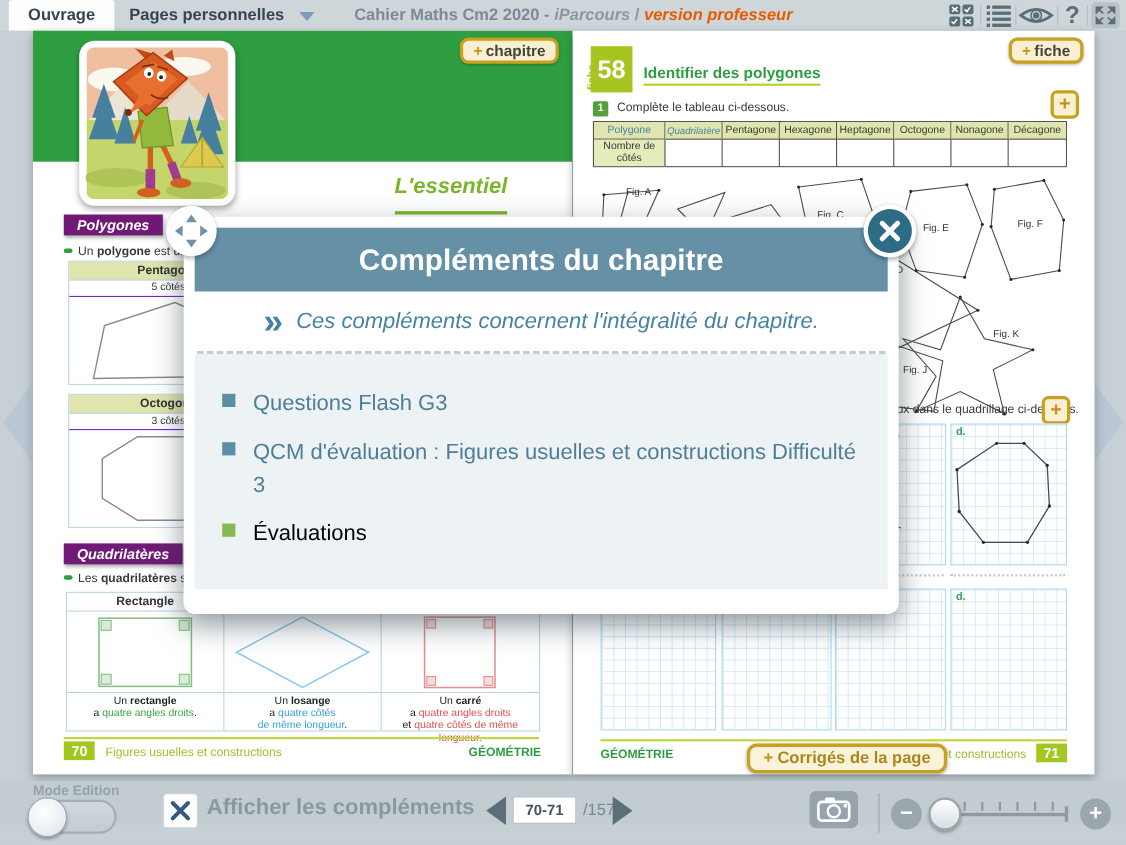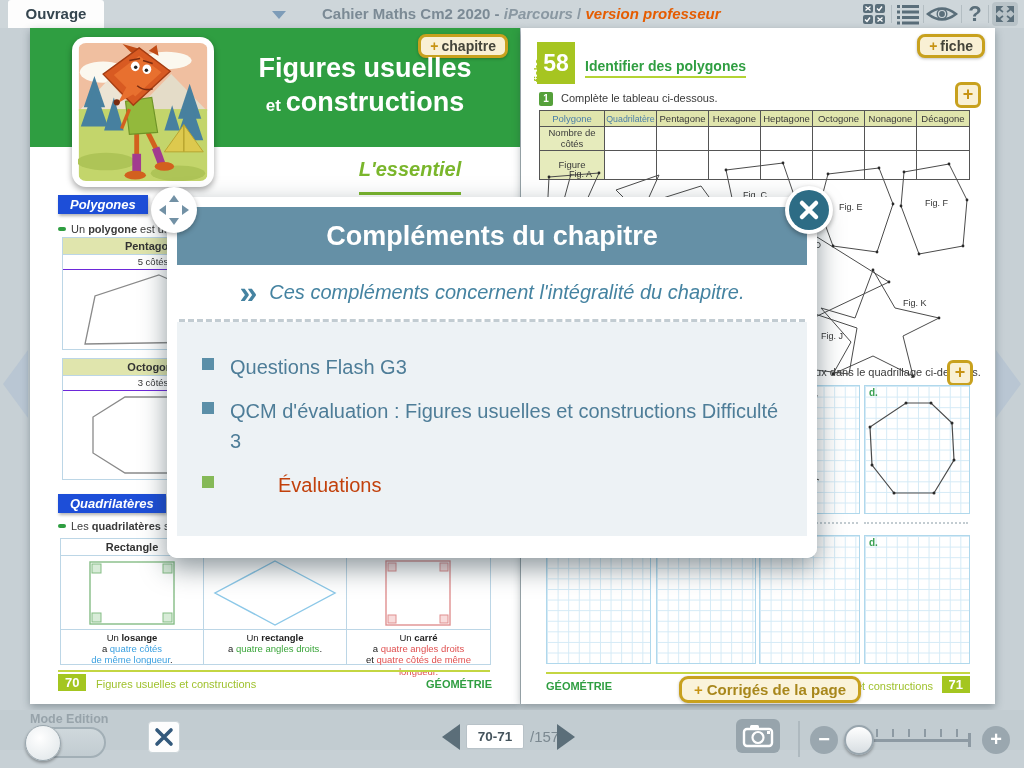--- a/index.html
+++ b/index.html
@@ -35,21 +35,21 @@
   .ch-title .l2{font-size:27px;}
   .gold-btn{position:absolute;background:#f9f0d4;border:3px solid #c8a11e;border-radius:8px;
             font-size:14px;font-weight:bold;color:#44443a;padding:1px 9px;white-space:nowrap;
             box-shadow:0 1px 3px rgba(0,0,0,.25);cursor:pointer;}
   .gold-btn .gp{color:#c79314;font-weight:900;margin-right:3px;}
   .gold-sq{position:absolute;width:20px;height:20px;background:#f9f0d4;border:3px solid #c8a11e;border-radius:6px;
            color:#c79314;font-weight:900;font-size:18px;line-height:19px;text-align:center;cursor:pointer;}
   .essentiel{position:absolute;left:300px;top:130px;width:160px;text-align:center;color:#7ab62c;
              font-size:20px;font-weight:bold;font-style:italic;}
   .essentiel span{border-bottom:3px solid #7ab62c;padding-bottom:12px;}
-  .green-badge{position:absolute;background:#1d4ed8;color:#fff;font-style:italic;font-weight:bold;font-size:13px;
+  .green-badge{position:absolute;background:#701a75;color:#fff;font-style:italic;font-weight:bold;font-size:13px;
                padding:2px 12px;box-shadow:1px 2px 3px rgba(0,0,0,.3);}
   .intro{position:absolute;font-size:11px;color:#3a3a3a;white-space:nowrap;}
   .intro .dash{display:inline-block;width:8px;height:4px;background:#2f9e41;border-radius:2px;margin-right:5px;vertical-align:2px;}
   .shape-card{position:absolute;left:32px;width:180px;border:1px solid #bcd6e6;background:#fff;}
   .shape-card .hd{background:#e0e5ad;border-bottom:1px solid #bcd6e6;font-weight:bold;font-size:11px;
                   text-align:center;height:16px;line-height:16px;color:#333;}
   .shape-card .sub{font-size:9.5px;text-align:center;height:14px;line-height:14px;border-bottom:1px solid #6d28d9;color:#333;}
   .qt{position:absolute;left:30px;top:510px;width:429px;border:1px solid #bcd6e6;background:#fff;}
   .qt-row{display:flex;}
   .qt-cell{width:143px;box-sizing:border-box;border-right:1px solid #bcd6e6;text-align:center;}
@@ -98,21 +98,21 @@
   .m-head{height:58px;background:#6590a6;display:flex;align-items:center;justify-content:center;
           color:#fff;font-size:27px;font-weight:bold;}
   .m-sub{height:54px;display:flex;align-items:center;justify-content:center;gap:14px;
          color:#4583a1;font-style:italic;font-size:20px;}
   .m-chev{font-size:32px;font-weight:bold;font-style:normal;line-height:1;letter-spacing:-2px;}
   .m-div{border-top:3px dashed #c2ccd2;margin:0 2px;}
   .m-list{background:#edf2f5;padding:16px 20px 22px 25px;}
   .m-item{display:flex;margin:14px 0;font-size:20px;color:#4e7d98;cursor:pointer;}
   .m-item .bullet{flex:none;width:12px;height:12px;margin:6px 16px 0 0;background:#5b8fa8;}
   .m-item .txt{width:560px;line-height:1.5;}
-  .m-item.green{color:#c2410c;gap:48px;}
+  .m-item.green{color:#000000;}
   .m-item.green .bullet{background:#85b957;}
   .m-foot{height:22px;background:#fff;border-radius:0 0 10px 10px;margin:0 -10px;}
   .m-close{position:absolute;right:-16px;top:-11px;width:48px;height:48px;border-radius:50%;background:#fff;
            box-shadow:0 2px 5px rgba(0,0,0,.35);cursor:pointer;}
   .m-close .inner{position:absolute;left:4px;top:4px;width:40px;height:40px;border-radius:50%;background:#2d6c85;}
   .m-handle{position:absolute;left:-16px;top:-10px;width:46px;height:46px;border-radius:50%;background:#fff;
             box-shadow:0 2px 5px rgba(0,0,0,.3);cursor:move;}
   
   .bottombar{position:absolute;left:0;top:710px;width:1024px;height:40px;background:#c2ccd1;}
   .me-label{position:absolute;left:30px;top:2px;font-size:12.5px;font-weight:bold;color:#97a3aa;}
@@ -141,20 +141,21 @@
          background:linear-gradient(#ffffff,#d8dee2);border:2px solid #98a5ad;box-sizing:border-box;
          box-shadow:0 2px 3px rgba(0,0,0,.3);cursor:grab;}
 </style>
 </head>
 <body>
 
 <div id="app">
 
   <div class="topbar">
     <div class="tab active" style="left:8px;width:96px;">Ouvrage</div>
+    <div class="tab" style="left:108px;width:160px;">Pages personnelles</div>
     <div class="dd-arrow" style="left:272px;top:11px;"></div>
     <div class="tb-title">
       <span class="main">Cahier Maths Cm2 2020 - </span><span class="brand">iParcours</span><span class="sep"> / </span><span class="version">version professeur</span>
     </div>
     <div class="tb-ic" style="left:860px;">
       <svg width="28" height="24" viewBox="0 0 28 24">
         <rect x="3" y="2" width="10" height="9" rx="2" fill="#5a6e7a"></rect>
           <rect x="15" y="2" width="10" height="9" rx="2" fill="#5a6e7a"></rect>
         <rect x="3" y="13" width="10" height="9" rx="2" fill="#5a6e7a"></rect>
           <rect x="15" y="13" width="10" height="9" rx="2" fill="#5a6e7a"></rect>
@@ -207,24 +208,20 @@
   </div>
 
   <div class="stage">
     <div class="navtri" style="left:3px;top:322px;border-top:34px solid transparent;border-bottom:34px solid transparent;border-right:25px solid #b9c6d3;"></div>
     <div class="navtri" style="right:3px;top:322px;border-top:34px solid transparent;border-bottom:34px solid transparent;border-left:25px solid #b9c6d3;"></div>
 
     <div class="page" style="left:30px;width:490px;">
       <div class="banner"></div>
       <div class="gold-btn" style="right:12px;top:6px;margin-left:44px;">
         <span class="gp">+</span><span>chapitre</span>
-      </div>
-      <div class="ch-title">
-        <div class="l1">Figures usuelles</div>
-        <div><span class="l2s">et </span><span class="l2">constructions</span></div>
       </div>
       <div class="fox-frame">
         <svg viewBox="0 0 132 142">
           <rect x="0" y="0" width="132" height="70" fill="#f0bfa0"></rect>
           <ellipse cx="25" cy="30" rx="24" ry="11" fill="#fbf8ef"></ellipse>
           <ellipse cx="90" cy="18" rx="26" ry="9" fill="#fbf8ef"></ellipse>
           <polygon points="0,70 30,38 58,70" fill="#ece4d4"></polygon>
           <polygon points="58,70 95,32 132,70" fill="#e4dcc8"></polygon>
           <rect x="0" y="68" width="132" height="74" fill="#c3d56b"></rect>
           <ellipse cx="28" cy="122" rx="30" ry="9" fill="#aec457"></ellipse>
@@ -320,27 +317,27 @@
               <rect x="38" y="5" width="64" height="64" fill="none" stroke="#e09090" stroke-width="1.4"></rect>
               <rect x="40" y="7" width="8" height="8" fill="#f8dcdc" stroke="#e09090"></rect>
                 <rect x="92" y="7" width="8" height="8" fill="#f8dcdc" stroke="#e09090"></rect>
               <rect x="40" y="59" width="8" height="8" fill="#f8dcdc" stroke="#e09090"></rect>
                 <rect x="92" y="59" width="8" height="8" fill="#f8dcdc" stroke="#e09090"></rect>
             </svg>
           </div>
         </div>
         <div class="qt-row qt-cp">
           <div class="qt-cell">
+            <span>Un </span><b>rectangle</b><br>
+            <span>a </span><span class="cap-green">quatre angles droits</span><span>.</span>
+          </div>
+          <div class="qt-cell">
             <span>Un </span><b>losange</b><br>
             <span>a </span><span class="cap-blue">quatre côtés</span><br>
             <span class="cap-blue">de même longueur</span><span>.</span>
-          </div>
-          <div class="qt-cell">
-            <span>Un </span><b>rectangle</b><br>
-            <span>a </span><span class="cap-green">quatre angles droits</span><span>.</span>
           </div>
           <div class="qt-cell">
             <span>Un </span><b>carré</b><br>
             <span>a </span><span class="cap-red">quatre angles droits</span><br>
             <span>et </span><span class="cap-red">quatre côtés de même longueur</span><span class="cap-red">.</span>
           </div>
         </div>
       </div>
 
       <div class="pg-footline"></div>
@@ -357,40 +354,30 @@
         <span class="gp">+</span><span>fiche</span>
       </div>
 
       <div class="exnum" style="left:18px;top:64px;">1</div>
       <div class="extext" style="left:40px;top:64px;">Complète le tableau ci-dessous.</div>
       <div class="gold-sq" style="right:14px;top:54px;">+</div>
 
       <div class="ptab">
         <div class="ptab-row">
           <div class="ptab-cell ptab-c0 ptab-hd blueh">Polygone</div>
-          <div class="ptab-cell ptab-cn ptab-hd blueh" style="font-size:8.8px;">Quadrilatère</div>
+          <div class="ptab-cell ptab-cn ptab-hd blueh" style="font-size:8.8px;font-style:italic;">Quadrilatère</div>
           <div class="ptab-cell ptab-cn ptab-hd">Pentagone</div>
           <div class="ptab-cell ptab-cn ptab-hd">Hexagone</div>
           <div class="ptab-cell ptab-cn ptab-hd">Heptagone</div>
           <div class="ptab-cell ptab-cn ptab-hd">Octogone</div>
           <div class="ptab-cell ptab-cn ptab-hd">Nonagone</div>
           <div class="ptab-cell ptab-cn ptab-hd">Décagone</div>
         </div>
         <div class="ptab-row" style="height:24px;">
           <div class="ptab-cell ptab-c0" style="line-height:1.15;padding-top:1px;">Nombre de côtés</div>
-          <div class="ptab-cell ptab-cn"></div>
-            <div class="ptab-cell ptab-cn"></div>
-          <div class="ptab-cell ptab-cn"></div>
-            <div class="ptab-cell ptab-cn"></div>
-          <div class="ptab-cell ptab-cn"></div>
-            <div class="ptab-cell ptab-cn"></div>
-          <div class="ptab-cell ptab-cn"></div>
-        </div>
-        <div class="ptab-row" style="height:28px;">
-          <div class="ptab-cell ptab-c0" style="line-height:28px;">Figure</div>
           <div class="ptab-cell ptab-cn"></div>
             <div class="ptab-cell ptab-cn"></div>
           <div class="ptab-cell ptab-cn"></div>
             <div class="ptab-cell ptab-cn"></div>
           <div class="ptab-cell ptab-cn"></div>
             <div class="ptab-cell ptab-cn"></div>
           <div class="ptab-cell ptab-cn"></div>
         </div>
       </div>
 
@@ -536,20 +523,21 @@
   <div class="bottombar">
     <div class="me-label">Mode Edition</div>
     <div class="toggle">
       <div class="knob"></div>
     </div>
     <div class="xbox">
       <svg width="30" height="30" viewBox="0 0 30 30">
         <path d="M8 8 L22 22 M22 8 L8 22" stroke="#33597c" stroke-width="3.6" stroke-linecap="round"></path>
       </svg>
     </div>
+    <div class="aff-label">Afficher les compléments</div>
     <div class="abs tri-l" style="left:442px;top:14px;"></div>
     <input class="page-input" value="70-71" style="">
     <div class="page-total">/157</div>
     <div class="abs tri-r" style="left:557px;top:14px;"></div>
     <div class="cam">
       <svg width="44" height="34" viewBox="0 0 44 34">
         <rect x="8" y="10" width="28" height="17" rx="3" fill="none" stroke="#fff" stroke-width="2.4"></rect>
         <rect x="14" y="6" width="9" height="5" rx="1.5" fill="#fff"></rect>
         <circle cx="22" cy="18.5" r="5.5" fill="none" stroke="#fff" stroke-width="2.2"></circle>
         <rect x="31" y="12" width="3" height="3" fill="#fff"></rect>

